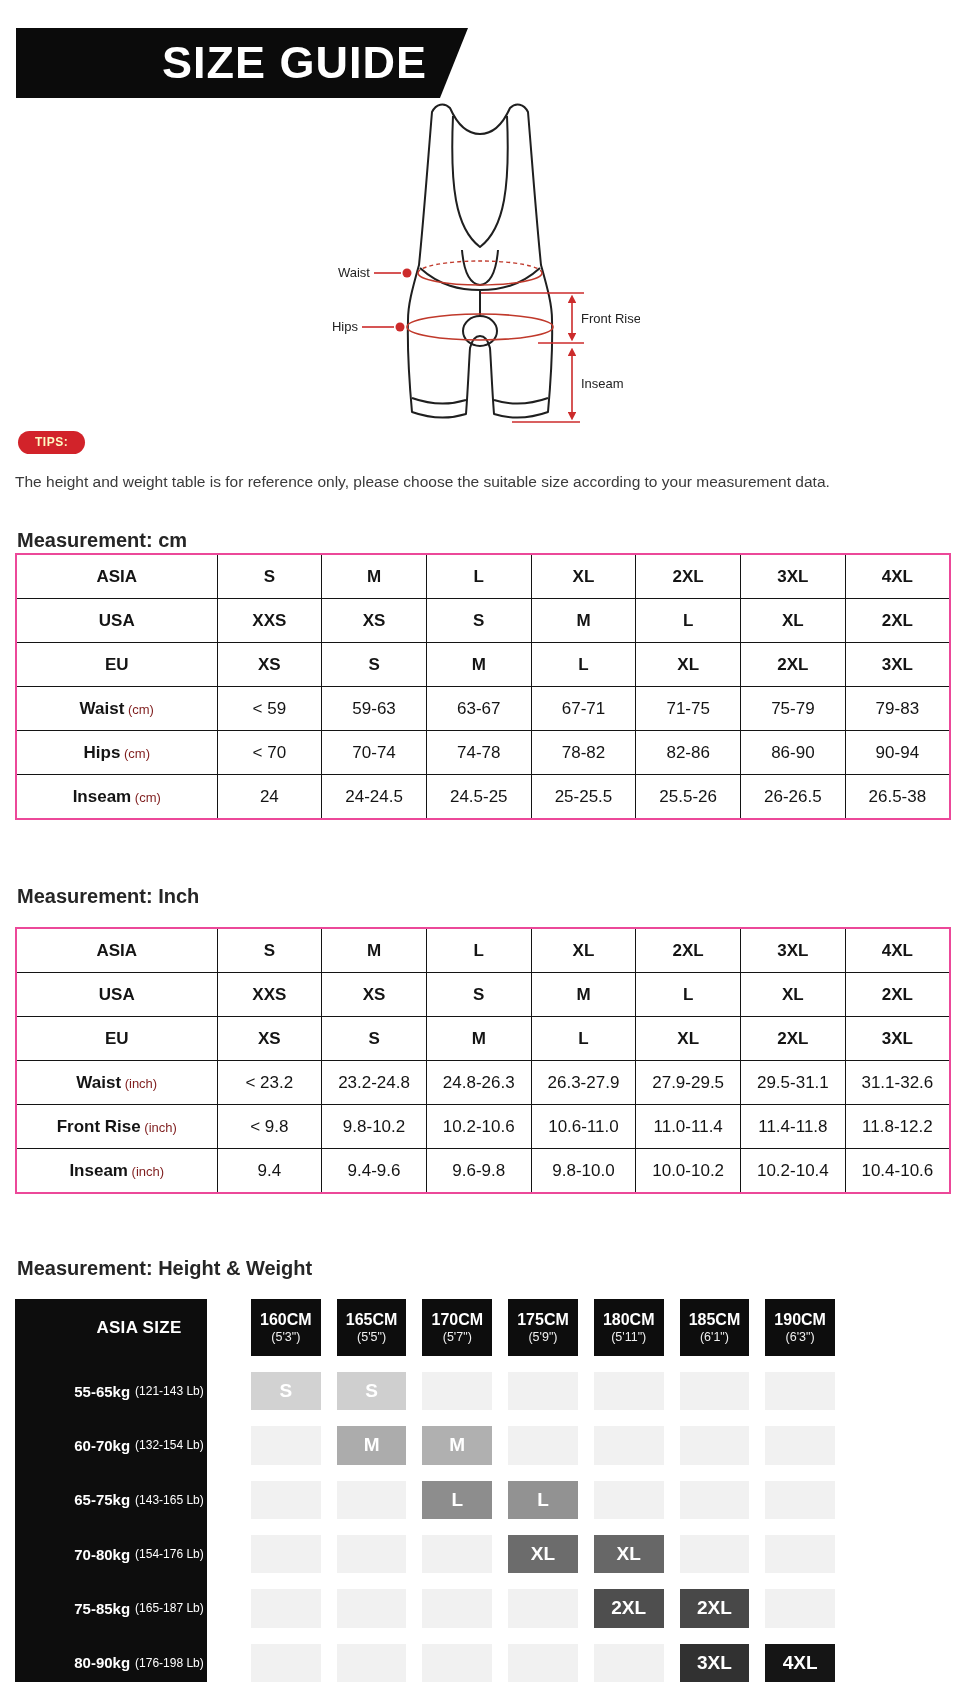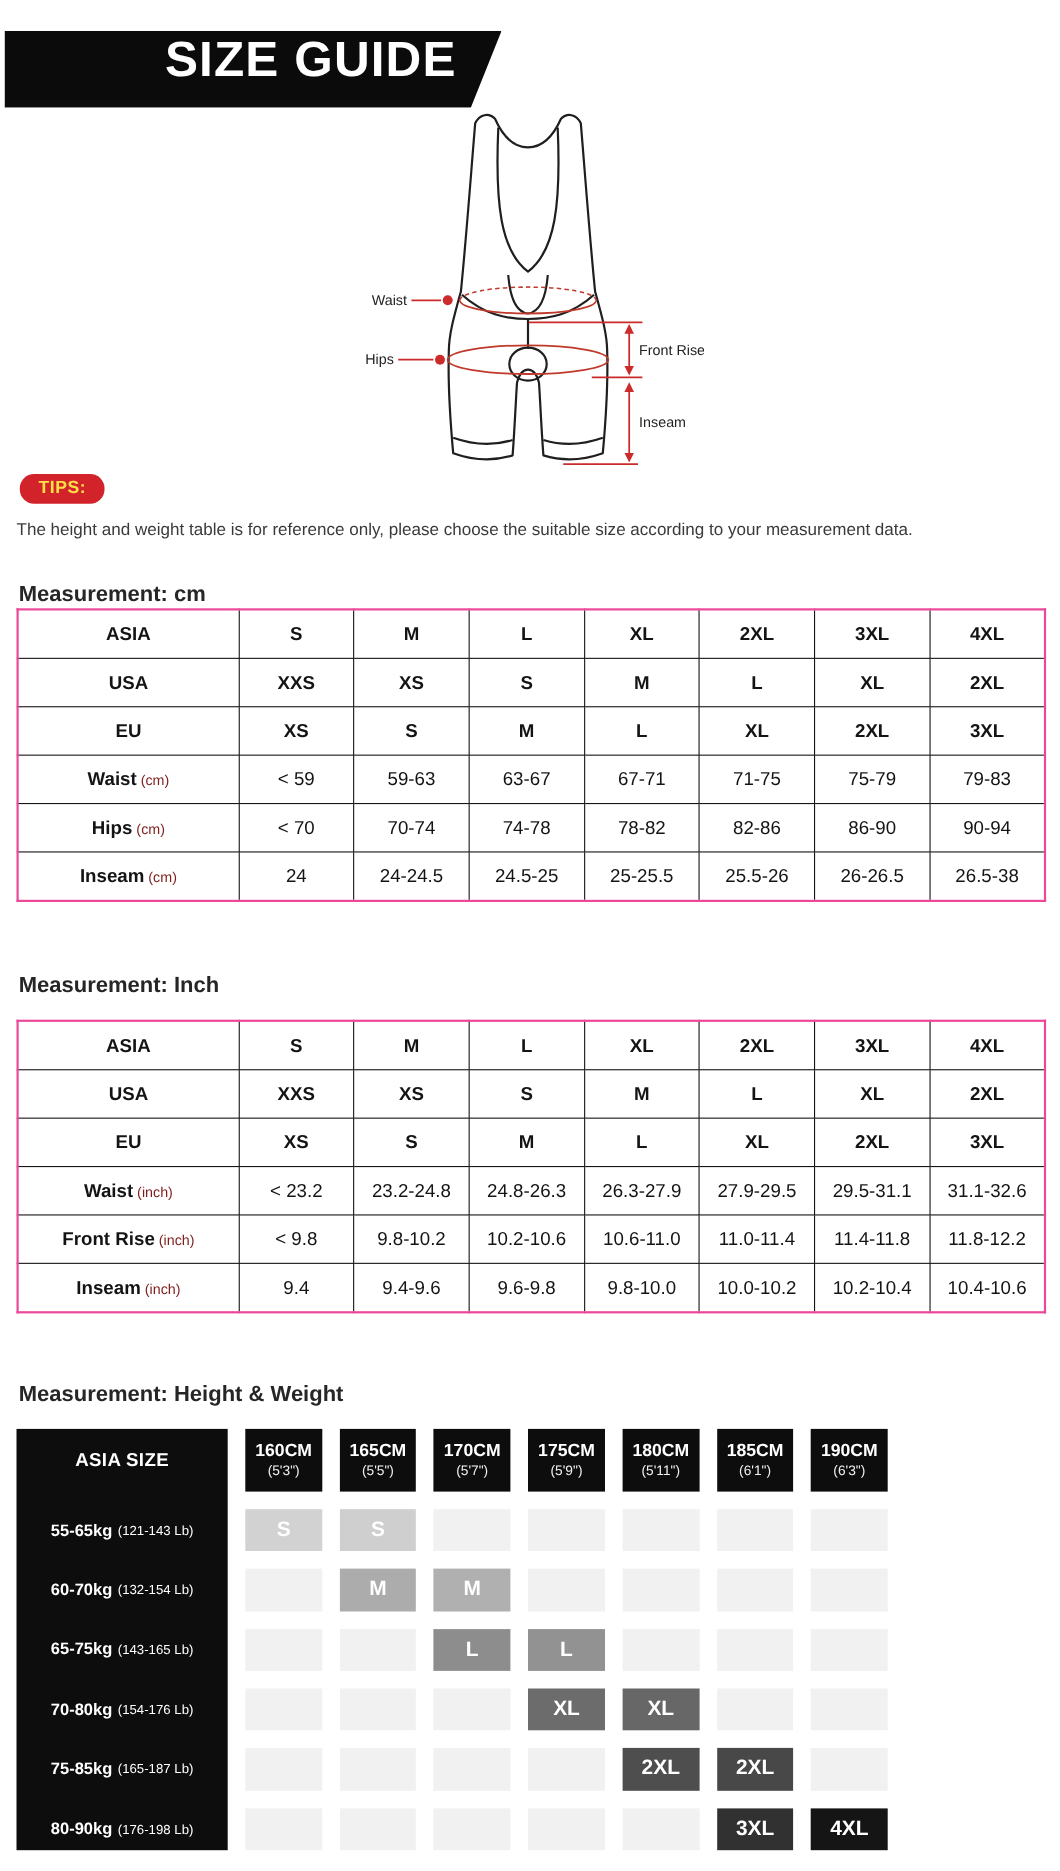--- a/index.html
+++ b/index.html
@@ -1,30 +1,30 @@
 <!DOCTYPE html>
 <html><head>
 <meta charset="utf-8">
 <style>
   html,body{margin:0;padding:0;background:#fff;}
   #page{position:relative;width:964px;height:1701px;background:#ffffff;
         font-family:"Liberation Sans",sans-serif;color:#1a1a1a;overflow:hidden;}
 
   
-  .banner{position:absolute;left:4px;top:28px;width:452px;height:70px;background:#0b0b0b;
-          clip-path:polygon(0 0,100% 0,93.8% 100%,0 100%);display:flex;align-items:flex-start;}
+  .banner{position:absolute;left:16px;top:28px;width:452px;height:70px;background:#0b0b0b;
+          clip-path:polygon(0 0,100% 0,93.8% 100%,0 100%);display:flex;align-items:center;}
   .banner-title{color:#fff;font-weight:bold;font-size:45px;margin-left:146px;letter-spacing:1px;white-space:nowrap;}
 
   
   .diagram{position:absolute;left:300px;top:100px;width:340px;height:332px;}
   .diagram text{font-family:"Liberation Sans",sans-serif;font-size:13px;fill:#222;}
 
   
-  .tips-badge{position:absolute;left:18px;top:431px;background:#d2232a;color:#fde047;
-              font-size:16px;font-weight:bold;padding:4px 17px 5px 17px;border-radius:13px;letter-spacing:.5px;}
+  .tips-badge{position:absolute;left:18px;top:431px;background:#d2232a;color:#fef9c3;
+              font-size:12px;font-weight:bold;padding:4px 17px 5px 17px;border-radius:13px;letter-spacing:.5px;}
   .intro{position:absolute;left:15px;top:473px;width:930px;font-size:15.5px;color:#3a3a3a;}
 
   
   .sec-heading{position:absolute;left:17px;font-size:20px;font-weight:bold;color:#262626;white-space:nowrap;}
   #h-cm{top:529px;} #h-inch{top:885px;} #h-hw{top:1257px;}
 
   
   table.size{position:absolute;left:15px;width:936px;border-collapse:collapse;table-layout:fixed;
              border:2px solid #ec4899;background:#fff;}
   #t-cm{top:553px;} #t-inch{top:927px;}
@@ -33,21 +33,21 @@
              font-size:17px;padding:0;color:#141414;}
   table.size th .lbl{font-weight:bold;}
   table.size th .unit{font-weight:normal;font-size:13px;color:#7f1d1d;}
   table.size td{font-weight:normal;}
   table.size tr.hdr td{font-weight:bold;}
 
   
   .hw{position:absolute;left:15px;top:1299px;width:936px;height:383px;}
   .hw-labelbar{position:absolute;left:0;top:0;width:192px;height:383px;background:#0d0d0d;}
   .hw-grid{position:absolute;left:0;top:0;width:792px;height:383px;display:grid;
-           grid-template-columns:192px repeat(7,1fr);grid-template-rows:57px repeat(6,1fr);gap:16px;}
+           grid-template-columns:192px repeat(7,1fr);grid-template-rows:57px repeat(6,1fr);gap:16px;padding-left:28px;}
   .hw-corner{display:flex;align-items:center;justify-content:center;color:#fff;font-weight:bold;font-size:17px;letter-spacing:.3px;}
   .hw-head{background:#0d0d0d;color:#fff;display:flex;flex-direction:column;align-items:center;justify-content:center;line-height:1.25;}
   .hw-head .cm{font-weight:bold;font-size:16px;}
   .hw-head .ft{font-size:12.5px;color:#f0f0f0;}
   .hw-wlabel{display:flex;align-items:center;justify-content:center;gap:5px;color:#fff;white-space:nowrap;}
   .hw-wlabel .kg{font-weight:bold;font-size:15px;}
   .hw-wlabel .lb{font-size:12px;}
   .hw-cell{display:flex;align-items:center;justify-content:center;color:#fff;font-weight:bold;font-size:19px;}
 </style>
 </head>

